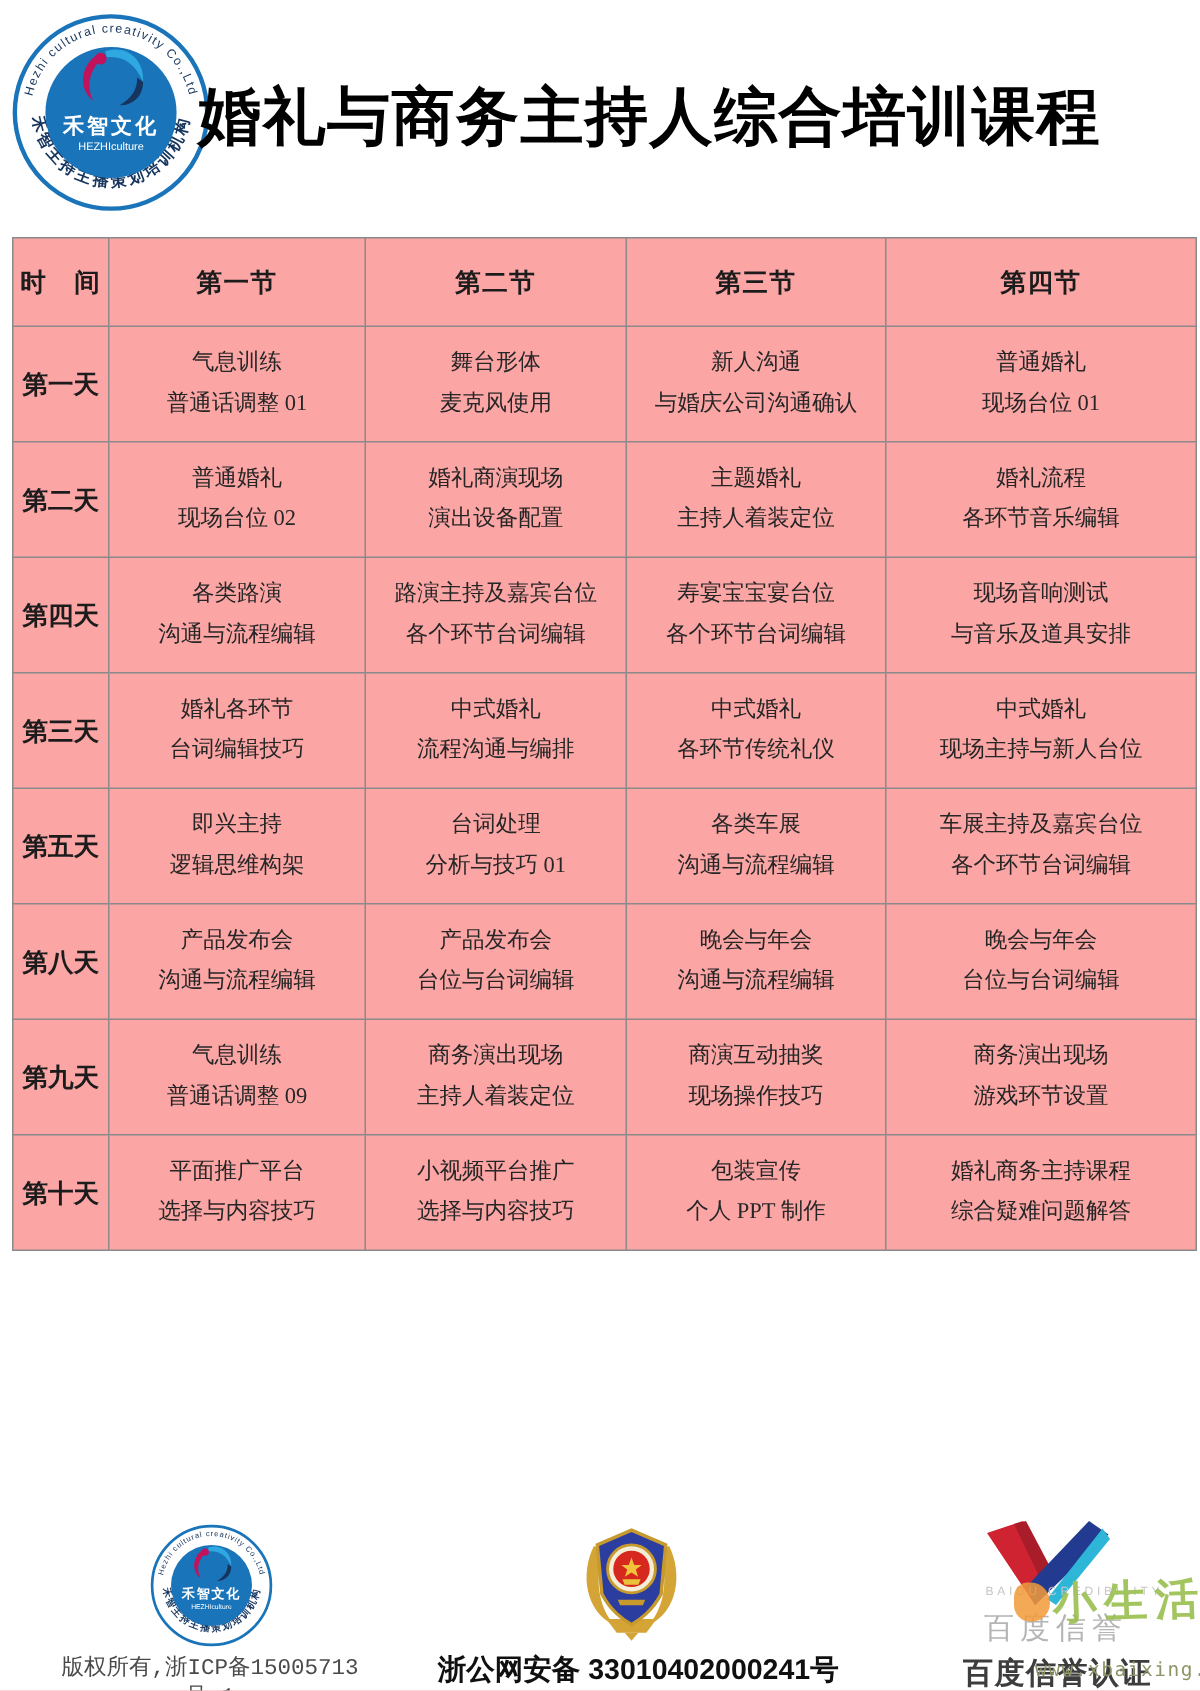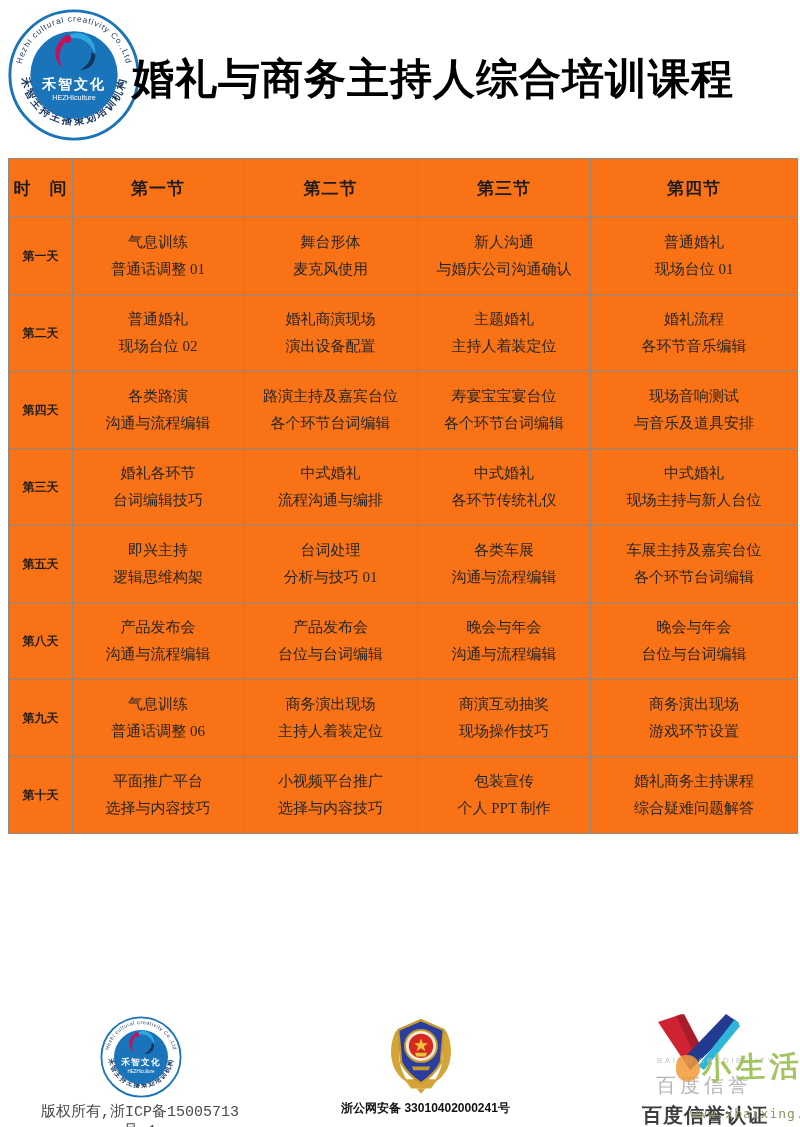--- a/index.html
+++ b/index.html
@@ -9,34 +9,34 @@
 
   
   .hezhi-logo{position:absolute;left:6px;top:4px;}
   .hezhi-logo-small{position:absolute;left:99px;top:1013px;}
   .page-title{position:absolute;left:132px;top:20px;width:612px;height:62px;line-height:62px;
       text-align:left;font-size:42px;font-weight:bold;color:#000;letter-spacing:1px;
       font-family:"Liberation Serif","DejaVu Serif",serif;white-space:nowrap;}
 
   
   table.schedule{position:absolute;left:8px;top:158px;width:789px;border-collapse:collapse;
-      table-layout:fixed;background:#f97316;}
+      table-layout:fixed;background:#fca5a5;}
   table.schedule th,table.schedule td{border:1px solid #8a8a8a;text-align:center;
       vertical-align:middle;padding:0;}
   table.schedule thead th{height:58px;font-size:17px;font-weight:600;color:#1c1c1c;letter-spacing:1px;}
   table.schedule tbody td{height:76px;font-size:15px;color:#262626;}
-  table.schedule td.day{font-size:12px;font-weight:600;color:#1c1c1c;}
+  table.schedule td.day{font-size:17px;font-weight:600;color:#1c1c1c;}
   .cell-line{line-height:27px;white-space:nowrap;}
 
   
   .icp-text{position:absolute;left:25px;top:1102px;width:230px;text-align:center;
       font-size:15px;color:#4a4a4a;font-family:Liberation Mono, monospace;}
   .police-badge{position:absolute;left:383px;top:1008px;}
   .police-text{position:absolute;left:278px;top:1100px;width:295px;text-align:center;
-      font-size:12px;font-weight:bold;color:#101010;font-family:"Liberation Sans","DejaVu Sans",sans-serif;}
+      font-size:19px;font-weight:bold;color:#101010;font-family:"Liberation Sans","DejaVu Sans",sans-serif;}
   .baidu-logo{position:absolute;left:652px;top:1014px;}
   .baidu-name{position:absolute;left:656px;top:1072px;font-size:20px;color:#b5b5b5;
       letter-spacing:4px;font-family:"Liberation Sans","DejaVu Sans",sans-serif;}
   .baidu-sub{position:absolute;left:657px;top:1056px;font-size:8px;color:#c6c6c6;
       letter-spacing:2.5px;font-family:"Liberation Sans","DejaVu Sans",sans-serif;}
   .baidu-cert{position:absolute;left:642px;top:1102px;font-size:20px;font-weight:bold;color:#3d3d3d;
       letter-spacing:1px;font-family:"Liberation Sans","DejaVu Sans",sans-serif;}
 
   
   .watermark{position:absolute;left:676px;top:1048px;z-index:5;}
@@ -207,21 +207,21 @@
           </td>
           <td>
             <div class="cell-line">晚会与年会</div>
             <div class="cell-line">台位与台词编辑</div>
           </td>
         </tr>
         <tr>
           <td class="day">第九天</td>
           <td>
             <div class="cell-line">气息训练</div>
-            <div class="cell-line">普通话调整 06</div>
+            <div class="cell-line">普通话调整 09</div>
           </td>
           <td>
             <div class="cell-line">商务演出现场</div>
             <div class="cell-line">主持人着装定位</div>
           </td>
           <td>
             <div class="cell-line">商演互动抽奖</div>
             <div class="cell-line">现场操作技巧</div>
           </td>
           <td>

